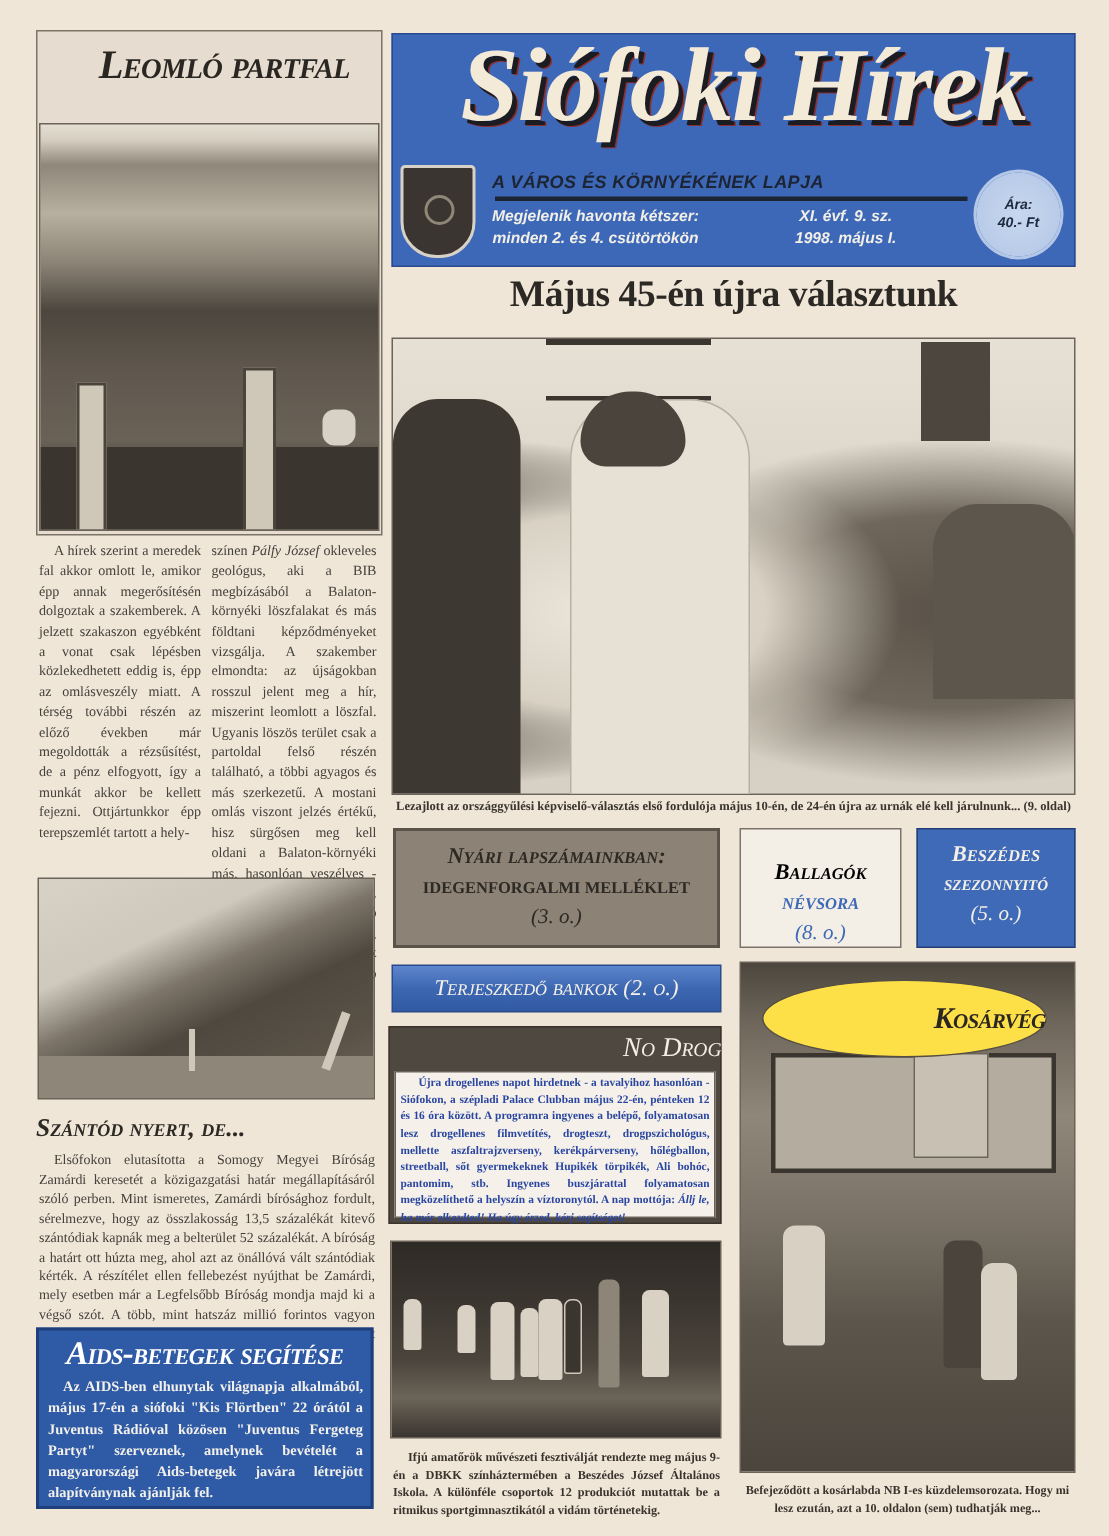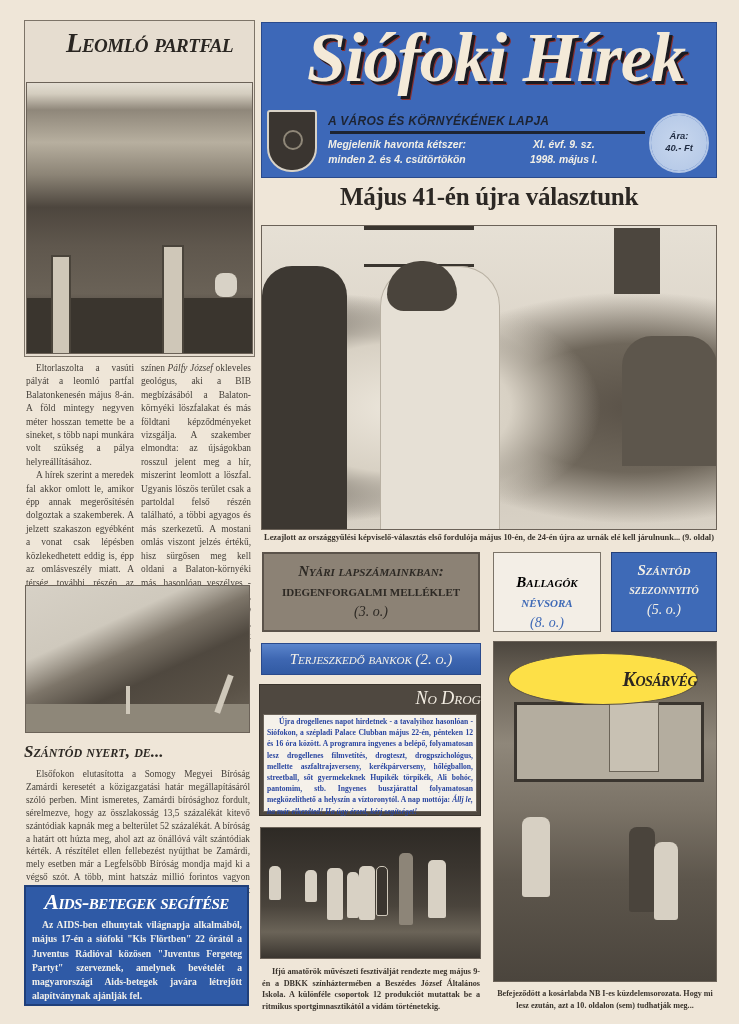--- a/index.html
+++ b/index.html
@@ -187,21 +187,20 @@
 <div class="abs left-frame"></div>
 <div class="abs title-leomlo" style="font-variant: small-caps; padding-left: 20px;">Leomló partfal</div>
 <div class="abs photo photo-partfal">
   <div class="fence" style="left:0;top:215px;width:227px;height:57px;"></div>
   <div class="fence-post" style="left:24px;top:172px;width:20px;height:100px;"></div>
   <div class="fence-post" style="left:135px;top:162px;width:22px;height:110px;"></div>
   <div style="position:absolute;left:188px;top:190px;width:22px;height:24px;background:#d8d2c6;border-radius:8px;"></div>
 </div>
 
 <div class="abs col-text" style="left:26px; top:362px; width:108px;">
-  <p>Eltorlaszolta a vasúti pályát a leomló partfal Balatonkenesén május 8-án. A föld mintegy negyven méter hosszan temette be a sineket, s több napi munkára volt szükség a pálya helyreállításához.</p>
   <p>A hírek szerint a meredek fal akkor omlott le, amikor épp annak megerősítésén dolgoztak a szakemberek. A jelzett szakaszon egyébként a vonat csak lépésben közlekedhetett eddig is, épp az omlásveszély miatt. A térség további részén az előző években már megoldották a rézsűsítést, de a pénz elfogyott, így a munkát akkor be kellett fejezni. Ottjártunkkor épp terepszemlét tartott a hely-</p>
 </div>
 <div class="abs col-text" style="left:141px; top:362px; width:110px;">
   <span>színen </span><span class="em">Pálfy József</span><span> okleveles geológus, aki a BIB megbízásából a Balaton-környéki löszfalakat és más földtani képződményeket vizsgálja. A szakember elmondta: az újságokban rosszul jelent meg a hír, miszerint leomlott a löszfal. Ugyanis löszös terület csak a partoldal felső részén található, a többi agyagos és más szerkezetű. A mostani omlás viszont jelzés értékű, hisz sürgősen meg kell oldani a Balaton-környéki más, hasonlóan veszélyes - például Aliga, Földvár, Fonyód - részein található partfalak védelmét. Addig, amig nem történik valamilyen súlyosabb tragédia!</span>
 </div>
 
 <div class="abs photo photo-szantod">
   <div style="position:absolute;left:0;top:118px;width:225px;height:30px;background:#8e8779;"></div>
   <div style="position:absolute;left:195px;top:88px;width:6px;height:40px;background:#cfc8ba;transform:rotate(20deg);"></div>
   <div style="position:absolute;left:100px;top:100px;width:4px;height:28px;background:#cfc8ba;"></div>
@@ -228,21 +227,21 @@
 </div>
 <div class="abs mast-info" style="left:530px; top:137px;">
   <div>XI. évf. 9. sz.</div>
   <div>1998. május I.</div>
 </div>
 <div class="abs price-badge">
   <div>Ára:</div>
   <div>40.- Ft</div>
 </div>
 
-<div class="abs headline">Május 41-én újra választunk</div>
+<div class="abs headline">Május 45-én újra választunk</div>
 <div class="abs photo photo-vote">
   <div style="position:absolute;left:102px;top:0;width:110px;height:4px;background:#3a352f;"></div>
   <div style="position:absolute;left:102px;top:38px;width:110px;height:3px;background:#3a352f;"></div>
   <div style="position:absolute;left:352px;top:2px;width:46px;height:66px;background:#4c463e;"></div>
   <div style="position:absolute;left:0;top:40px;width:85px;height:265px;background:#3d3832;border-radius:30px 30px 0 0;"></div>
   <div style="position:absolute;left:118px;top:40px;width:120px;height:265px;background:#e6e0d5;border-radius:40px 40px 0 0;box-shadow:inset 0 0 0 1px #b8b0a2;"></div>
   <div style="position:absolute;left:125px;top:35px;width:70px;height:50px;background:#4a443c;border-radius:40px 40px 20px 20px;"></div>
   <div style="position:absolute;left:360px;top:110px;width:95px;height:130px;background:#5d564c;border-radius:30px 30px 0 0;"></div>
 </div>
 <div class="abs caption-vote">Lezajlott az országgyűlési képviselő-választás első fordulója május 10-én, de 24-én újra az urnák elé kell járulnunk... (9. oldal)</div>
@@ -251,21 +250,21 @@
   <div class="box-title" style="color:#2d2924;margin-top:9px;font-variant:small-caps;">Nyári lapszámainkban:</div>
   <div class="box-sub" style="color:#2d2924;">IDEGENFORGALMI MELLÉKLET</div>
   <div class="box-page" style="color:#2d2924;">(3. o.)</div>
 </div>
 <div class="abs box-ballagok">
   <div class="box-title" style="color:#000000;margin-top:21px;font-variant:small-caps;">Ballagók</div>
   <div class="box-sub" style="color:#3e69b6;font-style:italic;text-transform:uppercase;">névsora</div>
   <div class="box-page" style="color:#3e69b6;">(8. o.)</div>
 </div>
 <div class="abs box-punkosdi">
-  <div class="box-title" style="color:#f3efe6;margin-top:9px;font-variant:small-caps;">Szántód</div>
+  <div class="box-title" style="color:#f3efe6;margin-top:9px;font-variant:small-caps;">Beszédes</div>
   <div class="box-sub" style="color:#f3efe6;font-style:italic;text-transform:uppercase;font-size:10px;">szezonnyitó</div>
   <div class="box-page" style="color:#f3efe6;">(5. o.)</div>
 </div>
 
 <div class="abs bar-bankok" style="font-variant: small-caps;">Terjeszkedő bankok (2. o.)</div>
 
 <div class="abs nodrog-box"></div>
 <div class="abs nodrog-title" style="font-variant: small-caps; text-align: right;">No Drog</div>
 <div class="abs nodrog-text-box"></div>
 <div class="abs nodrog-text">

